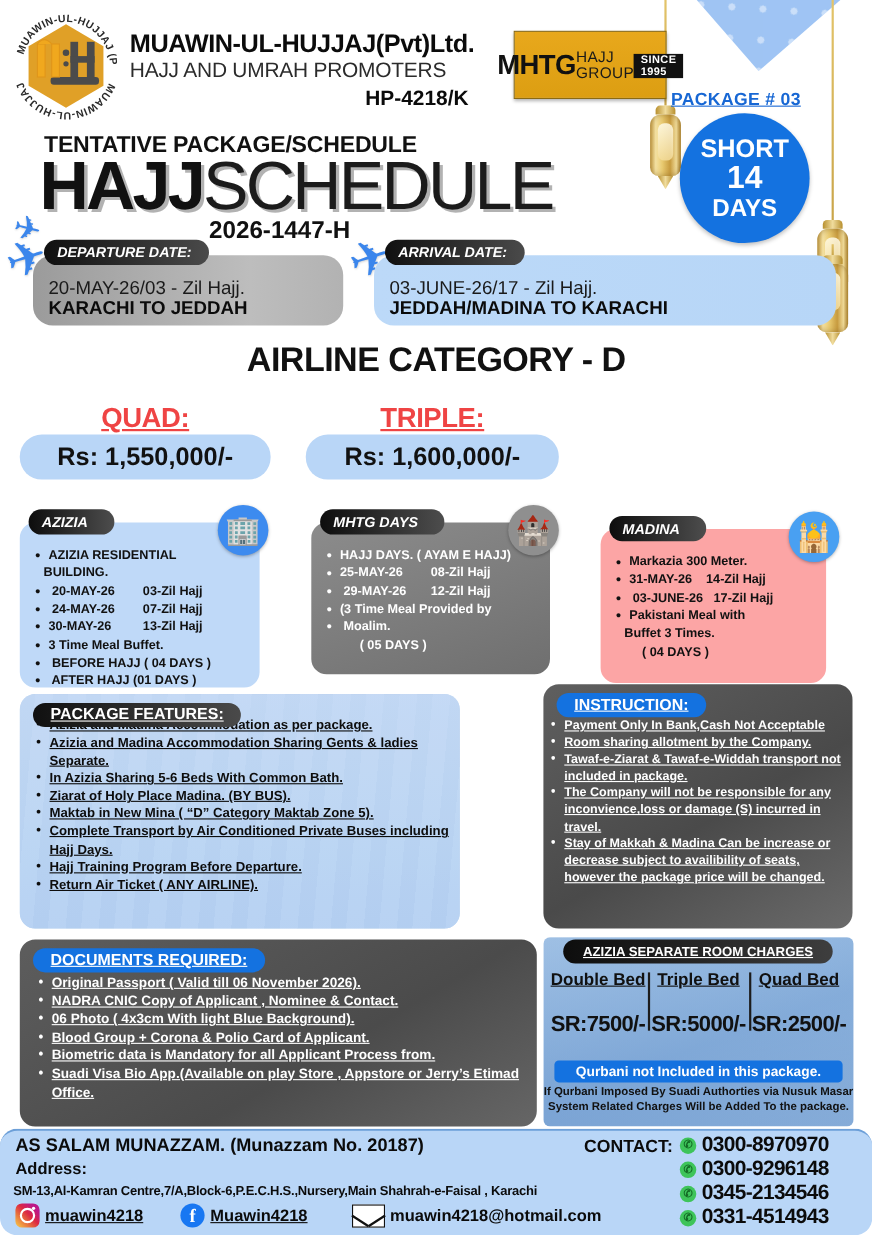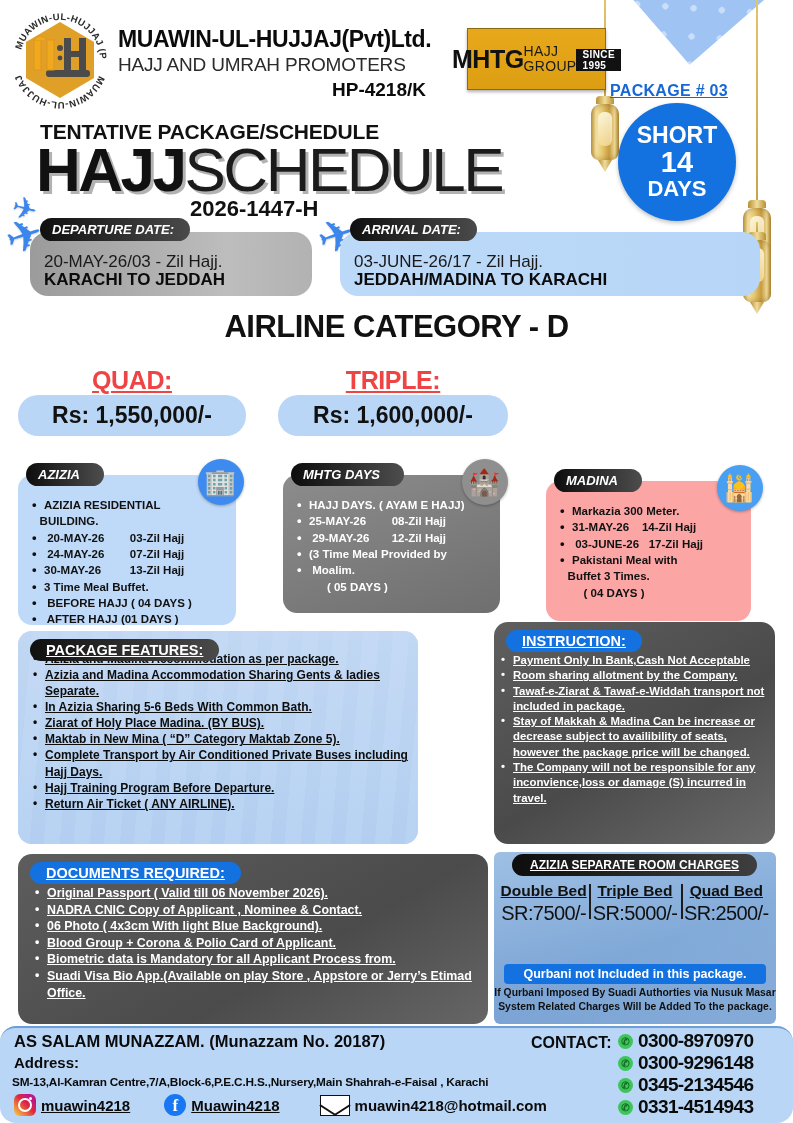--- a/index.html
+++ b/index.html
@@ -187,21 +187,21 @@
   .charge-tag {
     position: absolute; left: 18px; top: 2px; z-index: 4;
     background: linear-gradient(90deg,#0d0d0d,#3e3e3e); color: #fff;
     font-size: 12px; font-weight: bold; text-decoration: underline;
     padding: 4px 18px; border-radius: 13px; white-space: nowrap;
   }
   .charge-grid { position: absolute; left: 4px; top: 30px; right: 4px; display: flex; z-index: 4; }
   .charge-cell { flex: 1; text-align: center; position: relative; }
   .charge-cell + .charge-cell:before { content:''; position:absolute; left:0; top:2px; bottom:6px; width:2px; background:#1c1c1c; }
   .charge-cell .cb { font-size: 15.5px; font-weight: bold; color: #111; text-decoration: underline; }
-  .charge-cell .cv { font-size: 20px; font-weight: normal; color: #111; margin-top: 2px; letter-spacing: -.6px; }
+  .charge-cell .cv { font-size: 20px; font-weight: bold; color: #111; margin-top: 20px; letter-spacing: -.6px; }
 
   .qurbani-pill {
     position: absolute; left: 10px; top: 112px; width: 262px; z-index: 4;
     background: #1472e0; color: #fff; border-radius: 4px;
     font-size: 12.5px; font-weight: bold; text-align: center; padding: 3px 0;
   }
   .qurbani-note { position: absolute; left: 0; top: 134px; width: 282px; z-index: 4; text-align: center; font-size: 10.4px; font-weight: bold; color: #111; line-height: 1.35; }
 
   
   #footer { position: absolute; left: 0; top: 1026px; width: 793px; height: 97px; background: #b9d6f7; border-top: 2px solid #6c9fd8; border-radius: 16px; }
@@ -397,22 +397,22 @@
         <li>Return Air Ticket ( ANY AIRLINE).</li>
       </ul>
   </div>
 
   <div class="panel" id="panel-instruction">
     <div class="ptag">INSTRUCTION:</div>
     <ul>
         <li>Payment Only In Bank,Cash Not Acceptable</li>
         <li>Room sharing allotment by the Company.</li>
         <li>Tawaf-e-Ziarat &amp; Tawaf-e-Widdah transport not included in package.</li>
+        <li>The Company will not be responsible for any inconvience,loss or damage (S) incurred in travel.</li>
         <li>Stay of Makkah &amp; Madina Can be increase or decrease subject to availibility of seats, however the package price will be changed.</li>
-        <li>The Company will not be responsible for any inconvience,loss or damage (S) incurred in travel.</li>
       </ul>
   </div>
 
   <div class="panel" id="panel-documents">
     <div class="ptag">DOCUMENTS REQUIRED:</div>
     <ul>
         <li>Original Passport ( Valid till 06 November 2026).</li>
         <li>NADRA CNIC Copy of Applicant , Nominee &amp; Contact.</li>
         <li>06 Photo ( 4x3cm With light Blue Background).</li>
         <li>Blood Group + Corona &amp; Polio Card of Applicant.</li>

